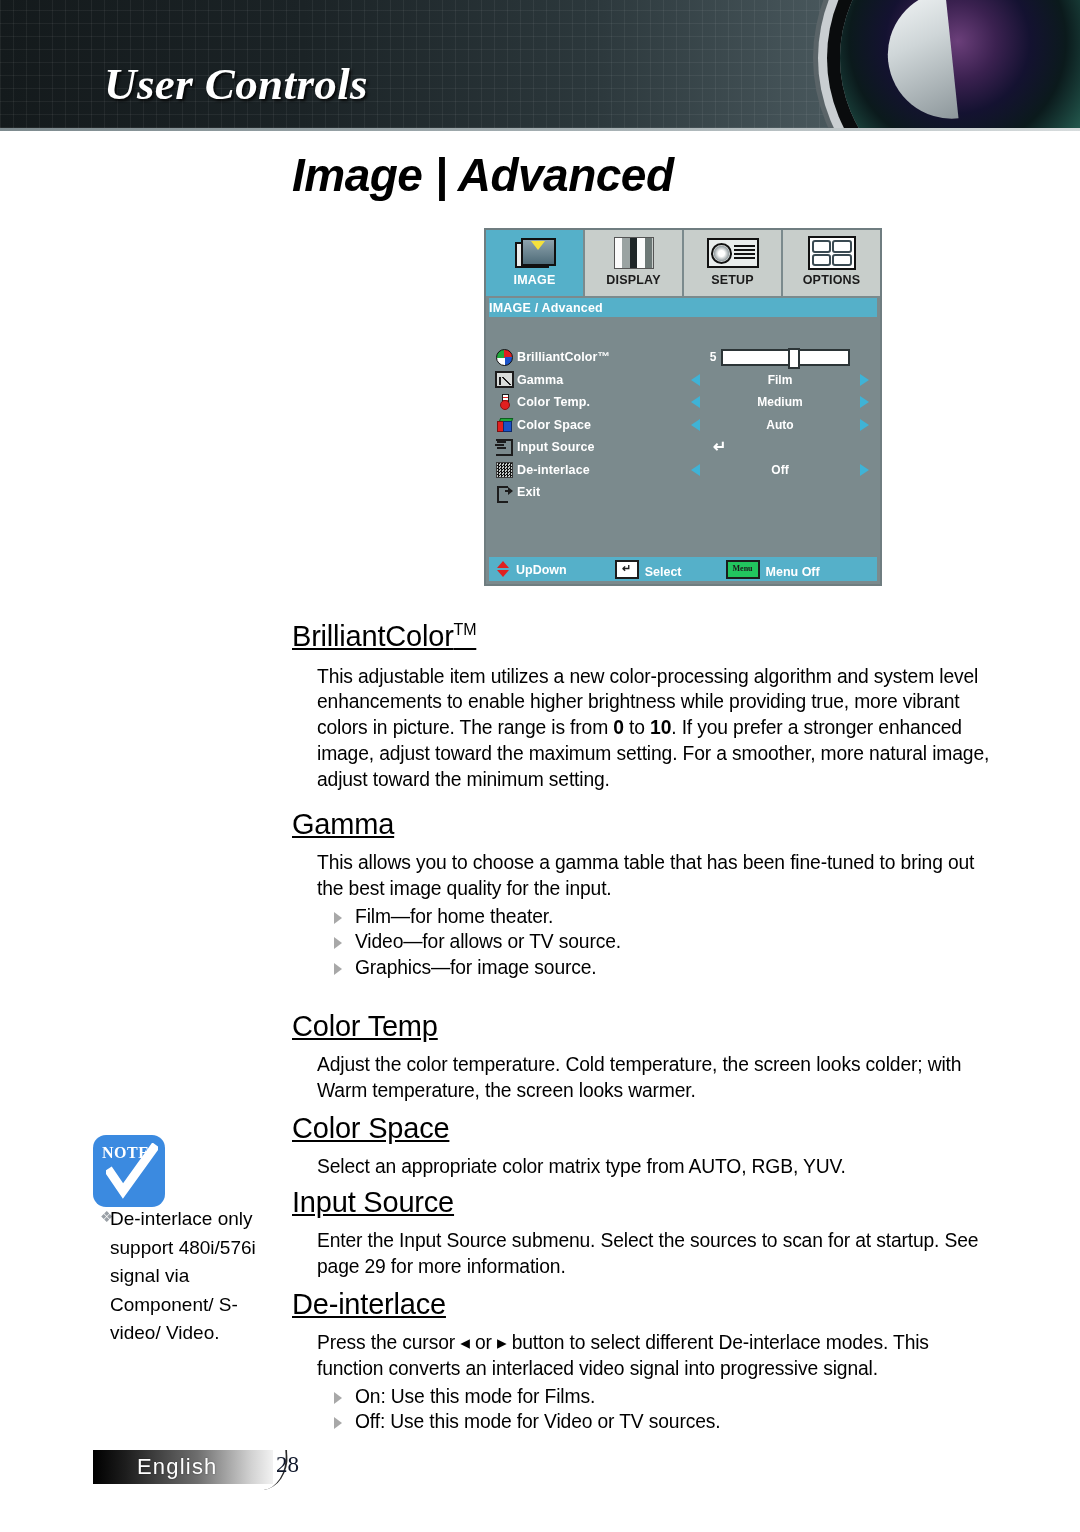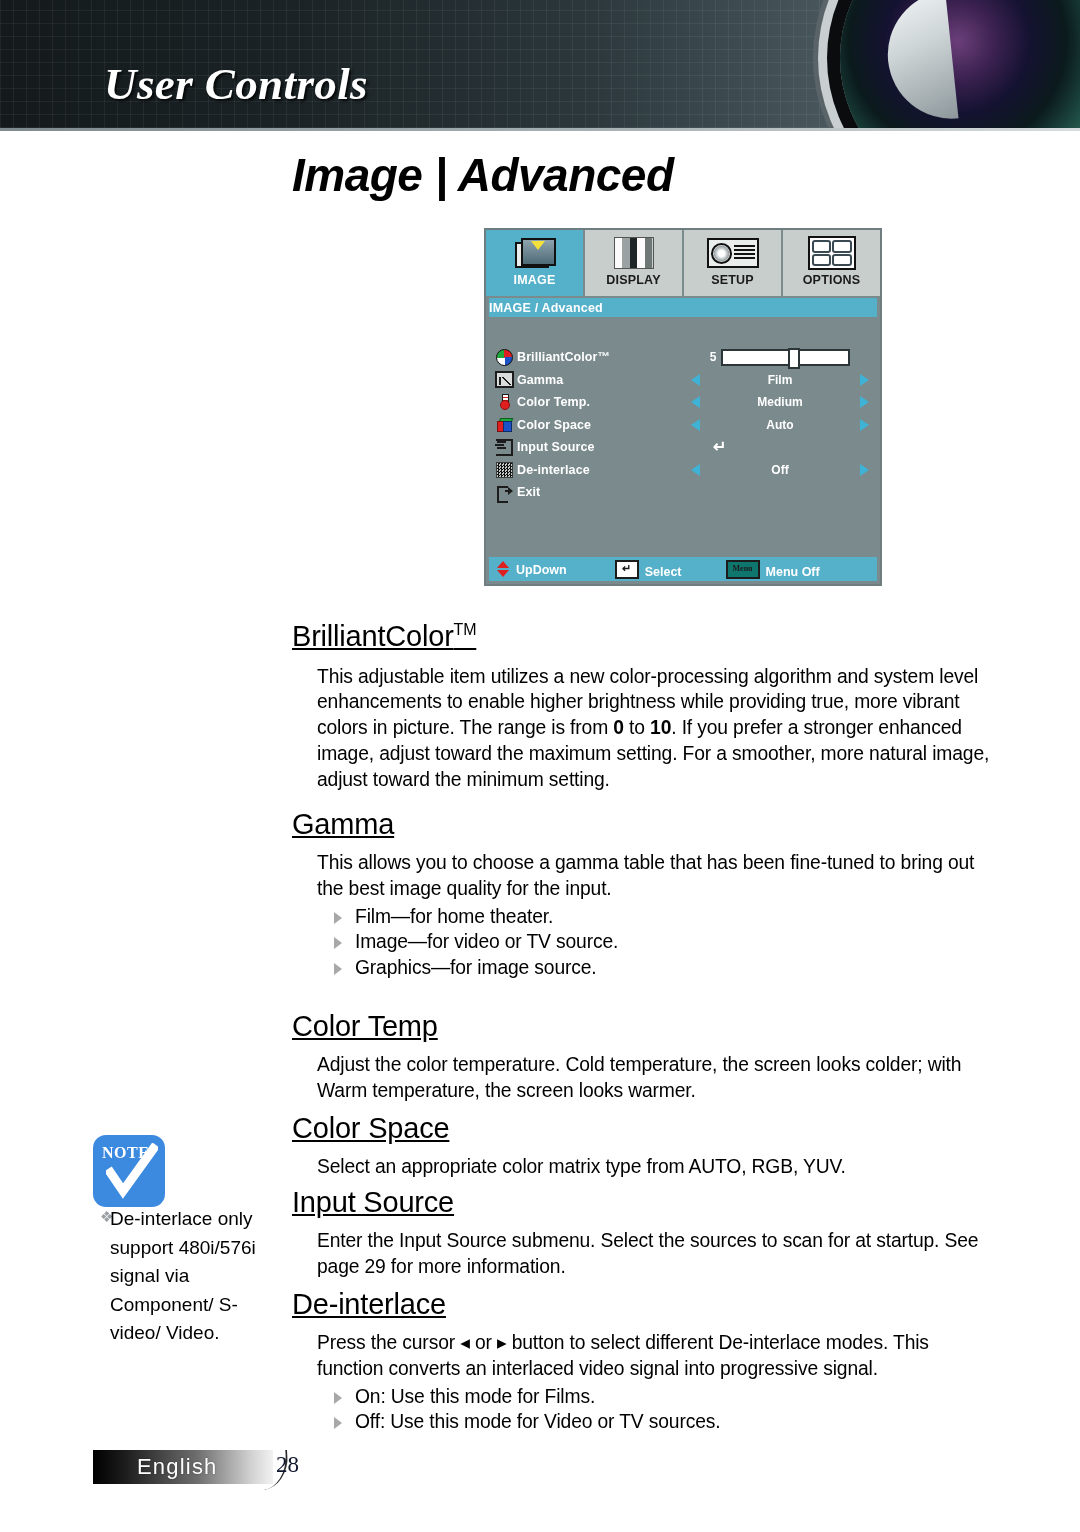--- a/index.html
+++ b/index.html
@@ -122,21 +122,21 @@
     content:"";position:absolute;left:0;width:0;height:0;
     border-left:6.5px solid transparent;border-right:6.5px solid transparent;
   }
   .ico-updown:before{top:0;border-bottom:7px solid #e02020;}
   .ico-updown:after{bottom:0;border-top:7px solid #e02020;}
   .ico-enterkey{
     width:20px;height:15px;background:#fff;border:2px solid #1c1c1c;
     color:#1c1c1c;font-size:11px;font-weight:bold;line-height:13px;text-align:center;
   }
   .ico-menukey{
-    width:30px;height:15px;background:#0f766e;border:2px solid #1c1c1c;
+    width:30px;height:15px;background:#22c55e;border:2px solid #1c1c1c;
     color:#1c1c1c;font-size:8px;font-weight:bold;line-height:13px;text-align:center;
     font-family:"Liberation Serif",serif;
   }
 
   
   .ic-image{width:40px;height:30px;position:relative;}
   .ic-image .back{position:absolute;left:0;bottom:0;width:30px;height:22px;background:#e9edec;border:2px solid #111;}
   .ic-image .front{position:absolute;left:6px;top:0;width:31px;height:24px;background:linear-gradient(180deg,#8ea3ad,#4e6b78);border:2px solid #111;}
   .ic-image .sun{position:absolute;left:16px;top:3px;width:0;height:0;border-left:7px solid transparent;border-right:7px solid transparent;border-top:9px solid #f5e13c;}
   .ic-display{width:38px;height:30px;display:flex;border:1px solid #555;}
@@ -408,21 +408,21 @@
 <div class="sec-block" style="left:292px;top:612px;width:700px;">
   <h2 class="sec"><span>BrilliantColor</span><sup>TM</sup></h2>
   <p class="body" style="margin-left:25px;margin-top:10px;"><span>This adjustable item utilizes a new color-processing algorithm and system level enhancements to enable higher brightness while providing true, more vibrant colors in picture. The range is from </span><b>0</b><span> to </span><b>10</b><span>. If you prefer a stronger enhanced image, adjust toward the maximum setting. For a smoother, more natural image, adjust toward the minimum setting.</span></p>
 </div>
 
 <div class="sec-block" style="left:292px;top:806px;width:710px;">
   <h2 class="sec">Gamma</h2>
   <p class="body" style="margin-left:25px;margin-top:8px;">This allows you to choose a gamma table that has been fine-tuned to bring out the best image quality for the input.</p>
   <ul class="blist" style="margin-left:36px;margin-top:2px;">
     <li>Film—for home theater.</li>
-    <li>Image—for video or TV source.</li>
+    <li>Video—for allows or TV source.</li>
     <li>Graphics—for image source.</li>
   </ul>
 </div>
 
 <div class="sec-block" style="left:292px;top:1008px;width:700px;">
   <h2 class="sec">Color Temp</h2>
   <p class="body" style="margin-left:25px;margin-top:8px;">Adjust the color temperature. Cold temperature, the screen looks colder; with Warm temperature, the screen looks warmer.</p>
 </div>
 
 <div class="sec-block" style="left:292px;top:1110px;width:700px;">

